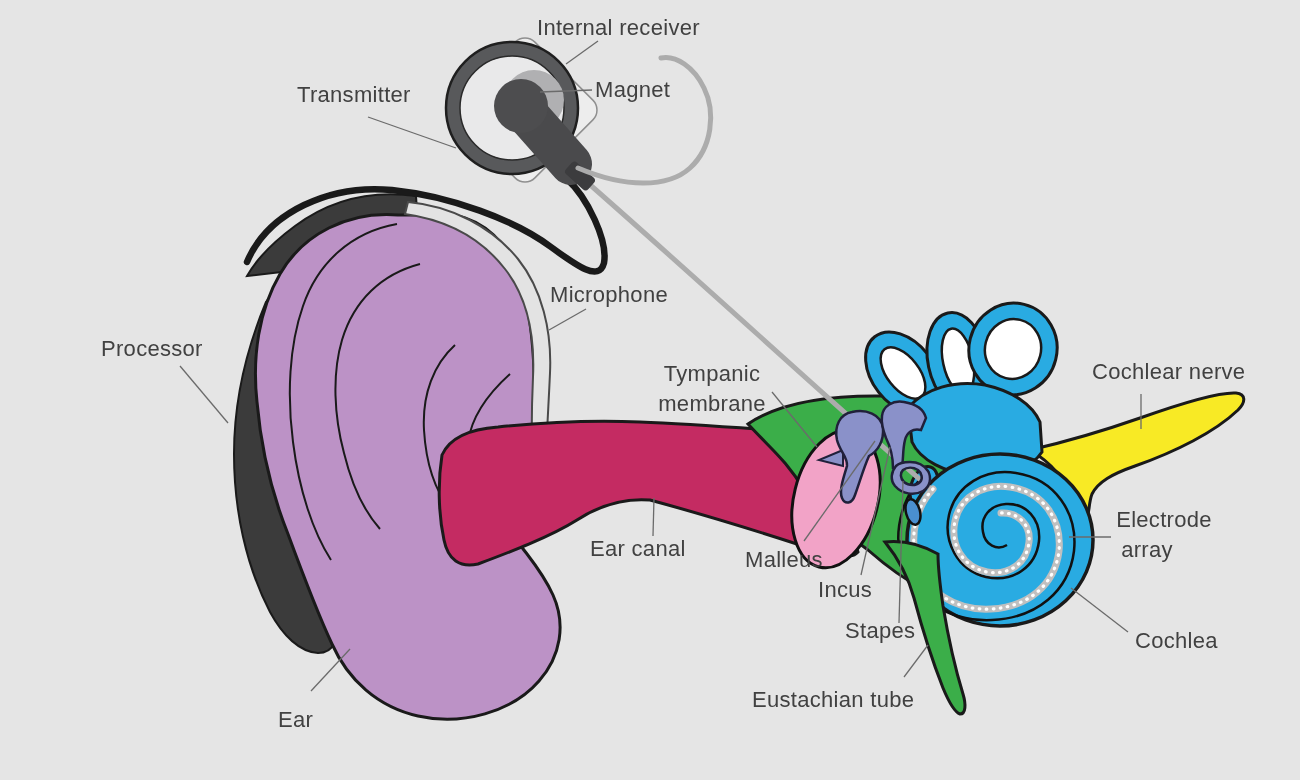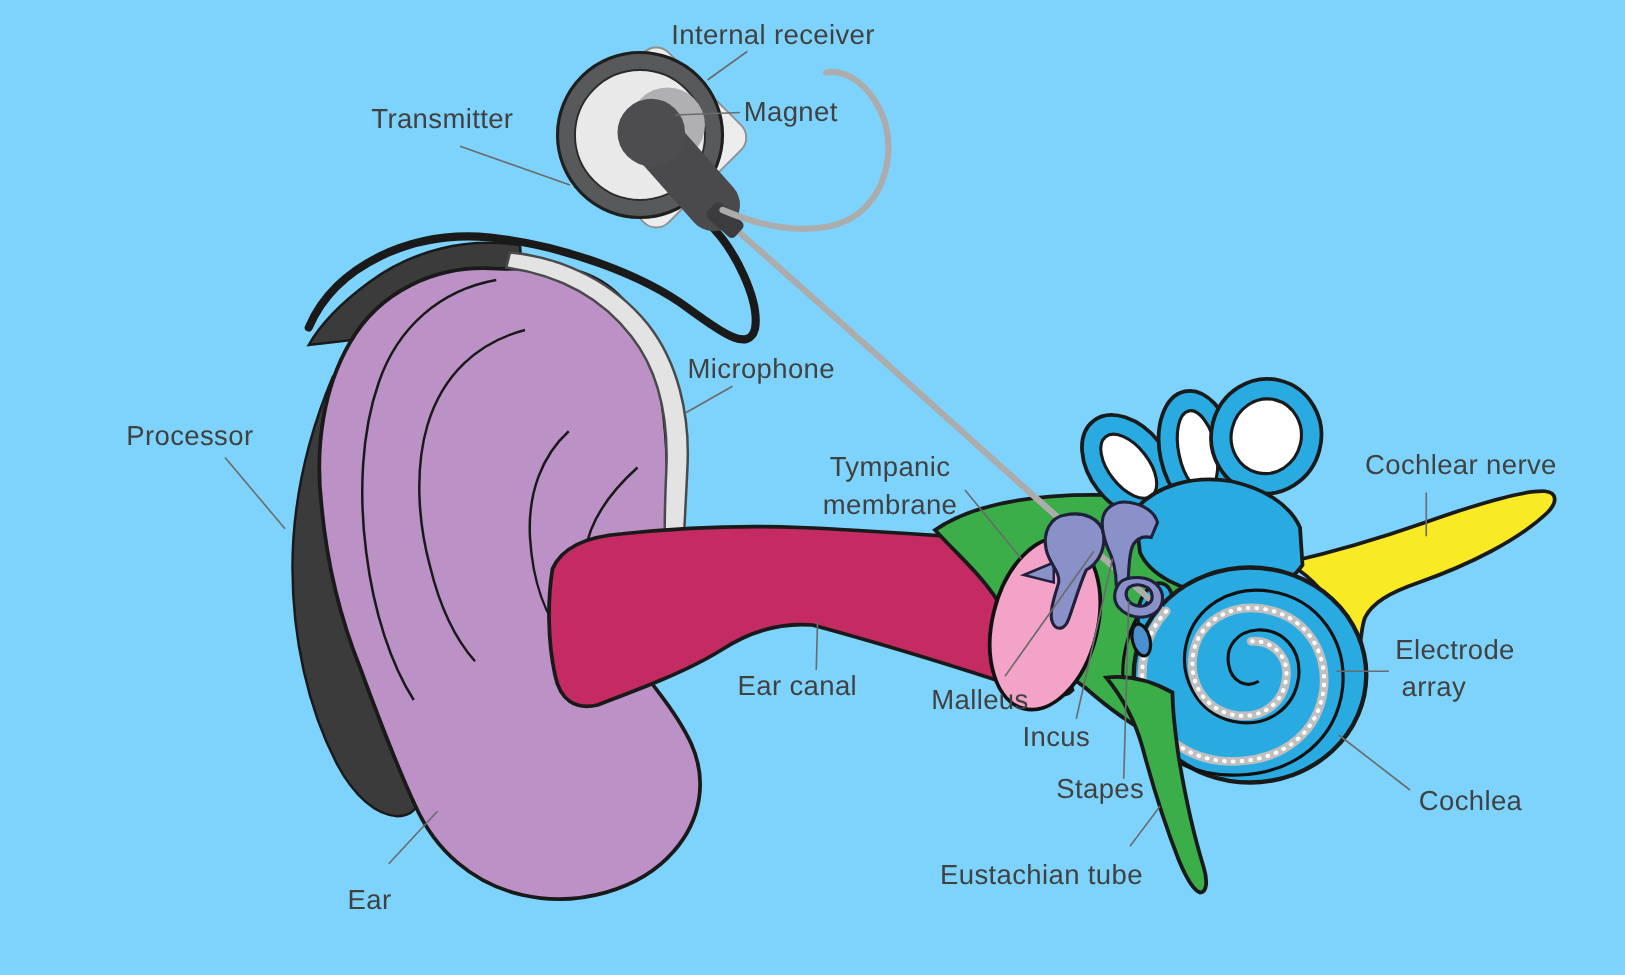--- a/index.html
+++ b/index.html
@@ -1,16 +1,16 @@
 <!DOCTYPE html>
 <html><head>
 <meta charset="utf-8">
 <style>
   html,body{margin:0;padding:0;background:#ffffff;}
-  .stage{position:relative;width:1300px;height:780px;background:#7dd3fc;overflow:hidden;}
+  .stage{position:relative;width:1300px;height:780px;background:#e5e5e5;overflow:hidden;}
   .lbl{font-family:"Liberation Sans",sans-serif;font-size:22px;letter-spacing:.3px;}
 </style>
 </head>
 <body>
 
 <div class="stage">
 <svg width="1300" height="780" viewBox="0 0 1300 780" xmlns="http://www.w3.org/2000/svg">
 
   <path stroke="#1A1A1A" stroke-width="2" d="M416,196 C372,190 330,200 295,226 C272,243 256,260 247,276 L290,271 L266,302
            C246,350 234,402 234,454 C234,510 246,566 270,612 C283,636 300,652 318,653

